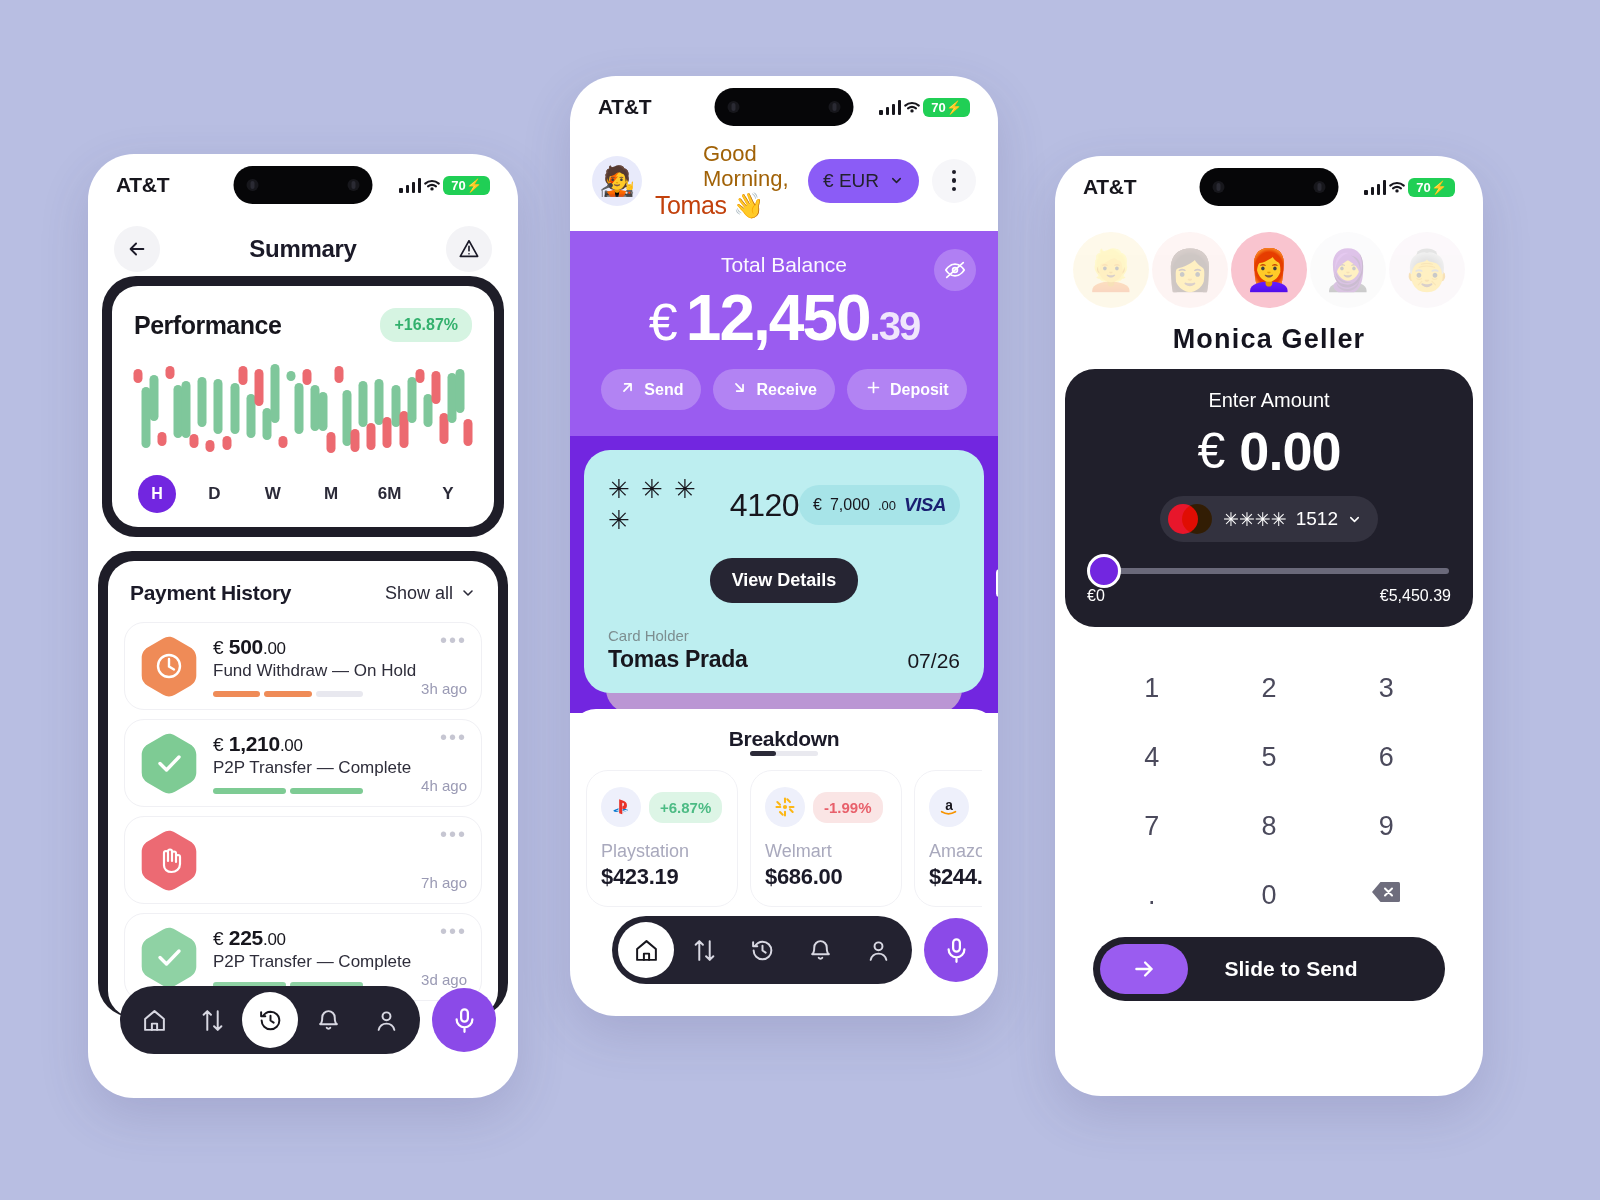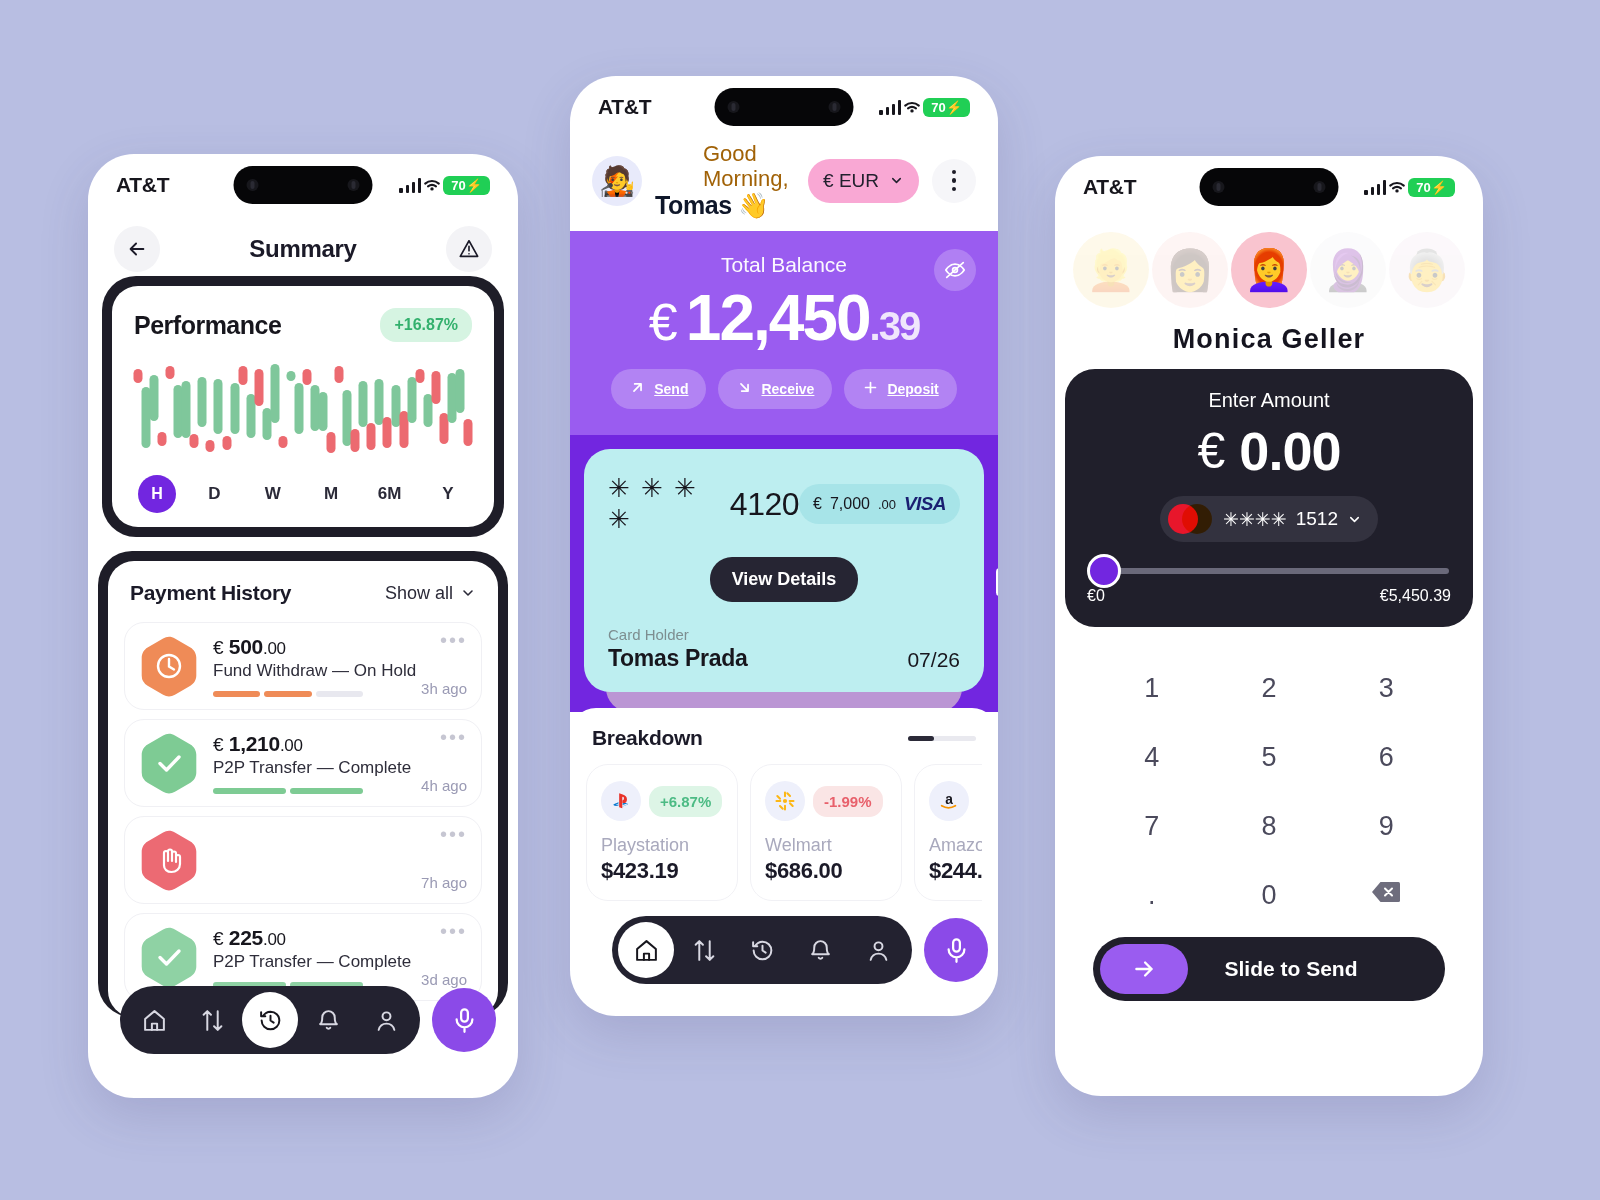--- a/index.html
+++ b/index.html
@@ -114,53 +114,53 @@
   .navitem svg { width: 25px; height: 25px; }
   .navitem.active { background: #fff; }
   .micbtn { width: 64px; height: 64px; border-radius: 50%; background: #8b4ae8; display: flex; align-items: center; justify-content: center; cursor: pointer; }
   .micbtn svg { width: 27px; height: 27px; }
 
   
   .p2head { display: flex; align-items: center; gap: 13px; padding: 4px 22px 12px; }
   .avatar2 { width: 50px; height: 50px; border-radius: 50%; background: #e8eafb; display: flex; align-items: center; justify-content: center; font-size: 29px; }
   .greet { flex: 1; line-height: 1.12; }
   .greet .g1 { font-size: 22px; color: #a16207; margin-left: 48px; }
-  .greet .g2 { font-size: 25px; font-weight: 700; color: #0f172a; letter-spacing: -.4px; }
-  .curpill { background: #f9a8d4; border-radius: 24px; padding: 11px 15px; display: flex; align-items: center; gap: 10px; font-size: 19px; color: #22212e; cursor: pointer; }
+  .greet .g2 { font-size: 25px; font-weight: 400; color: #c2410c; letter-spacing: -.4px; }
+  .curpill { background: #8b5cf6; border-radius: 24px; padding: 11px 15px; display: flex; align-items: center; gap: 10px; font-size: 19px; color: #22212e; cursor: pointer; }
   .kebab { width: 44px; height: 44px; border-radius: 50%; background: #f6f6f9; display: flex; flex-direction: column; align-items: center; justify-content: center; gap: 4px; cursor: pointer; }
   .kebab i { width: 4.5px; height: 4.5px; border-radius: 50%; background: #1d1c27; display: block; }
 
   .balpanel { background: #9a5cf0; padding: 22px 24px 26px; position: relative; }
   .ballabel { text-align: center; font-size: 21px; color: #fff; opacity: .96; }
   .eyebtn { position: absolute; right: 22px; top: 18px; width: 42px; height: 42px; border-radius: 50%; background: rgba(255,255,255,.22); display: flex; align-items: center; justify-content: center; cursor: pointer; }
   .balamt { display: flex; align-items: baseline; justify-content: center; color: #fff; margin: 4px 0 14px; letter-spacing: -2px; }
   .balamt .e { font-size: 52px; font-weight: 400; margin-right: 10px; }
   .balamt .n { font-size: 64px; font-weight: 700; }
   .balamt .d { font-size: 40px; font-weight: 700; opacity: .85; }
   .actions { display: flex; justify-content: center; gap: 12px; }
-  .actbtn { background: rgba(255,255,255,.24); color: #fff; border-radius: 22px; padding: 10px 18px; font-size: 14px; font-weight: 600; display: flex; align-items: center; gap: 8px; cursor: pointer; text-decoration: underline; }
+  .actbtn { background: rgba(255,255,255,.24); color: #fff; border-radius: 22px; padding: 10px 18px; font-size: 16px; font-weight: 600; display: flex; align-items: center; gap: 8px; cursor: pointer; }
 
   .cardstack { background: #7226e0; padding: 14px 14px 0; position: relative; }
   .card-front { background: #bdeef0; border-radius: 26px; padding: 24px 24px 20px; position: relative; z-index: 3; }
   .card-back { height: 34px; margin: -14px 22px 0; background: #bb96d4; border-radius: 0 0 24px 24px; z-index: 2; position: relative; }
   .card-top { display: flex; align-items: center; justify-content: space-between; }
   .cardnum { font-size: 32px; font-weight: 500; color: #17161d; letter-spacing: -.5px; display: flex; align-items: center; gap: 12px; }
   .cardnum .stars { font-size: 26px; letter-spacing: 2px; }
   .visapill { background: #a7e4e8; border-radius: 20px; padding: 9px 14px; display: flex; align-items: center; gap: 8px; font-size: 16px; color: #17161d; }
   .visapill .cents2 { font-size: 13px; }
   .visalogo { font-size: 19px; font-weight: 800; font-style: italic; color: #1a1f71; letter-spacing: -.6px; }
   .viewbtn { display: block; margin: 22px auto 24px; background: #262533; color: #fff; border: none; border-radius: 22px; padding: 12px 22px; font-size: 18px; font-weight: 600; cursor: pointer; }
   .cardfoot { display: flex; align-items: flex-end; justify-content: space-between; }
   .chlabel { font-size: 15px; color: #7d8e90; }
   .chname { font-size: 23px; font-weight: 700; color: #17161d; letter-spacing: -.3px; margin-top: 2px; }
   .exp { font-size: 21px; font-weight: 500; color: #17161d; }
   .sidedot { position: absolute; right: -5px; top: 48%; width: 7px; height: 28px; border-radius: 4px; background: #fff; z-index: 5; }
 
   .breakdown { background: #fff; border-radius: 26px 26px 0 0; margin-top: -4px; padding: 18px 16px 0; position: relative; z-index: 4; }
-  .bdtop { display: flex; align-items: center; justify-content: space-between; padding: 0 6px; }
+  .bdtop { display: flex; align-items: center; justify-content: space-between; padding: 0 6px; flex-direction: column; }
   .bdtitle { font-size: 21px; font-weight: 700; color: #1b1a28; letter-spacing: -.3px; }
   .bdbar { width: 68px; height: 5px; background: #e9e9ef; border-radius: 3px; position: relative; }
   .bdbar i { position: absolute; left: 0; top: 0; height: 5px; width: 26px; border-radius: 3px; background: #2b2a38; display: block; }
   .bdrow { display: flex; gap: 12px; margin-top: 14px; overflow: hidden; }
   .bdcard { flex: 0 0 auto; width: 152px; border: 1.5px solid #f1f1f5; border-radius: 22px; padding: 16px 14px; }
   .bdhead { display: flex; align-items: center; gap: 8px; }
   .bdlogo { width: 40px; height: 40px; border-radius: 50%; background: #eef0fb; display: flex; align-items: center; justify-content: center; }
   .bdpct { font-size: 15px; font-weight: 600; padding: 7px 11px; border-radius: 14px; }
   .bdpct.up { background: #ddf5e6; color: #4cbb84; }
   .bdpct.down { background: #fae5e5; color: #e8606b; }

